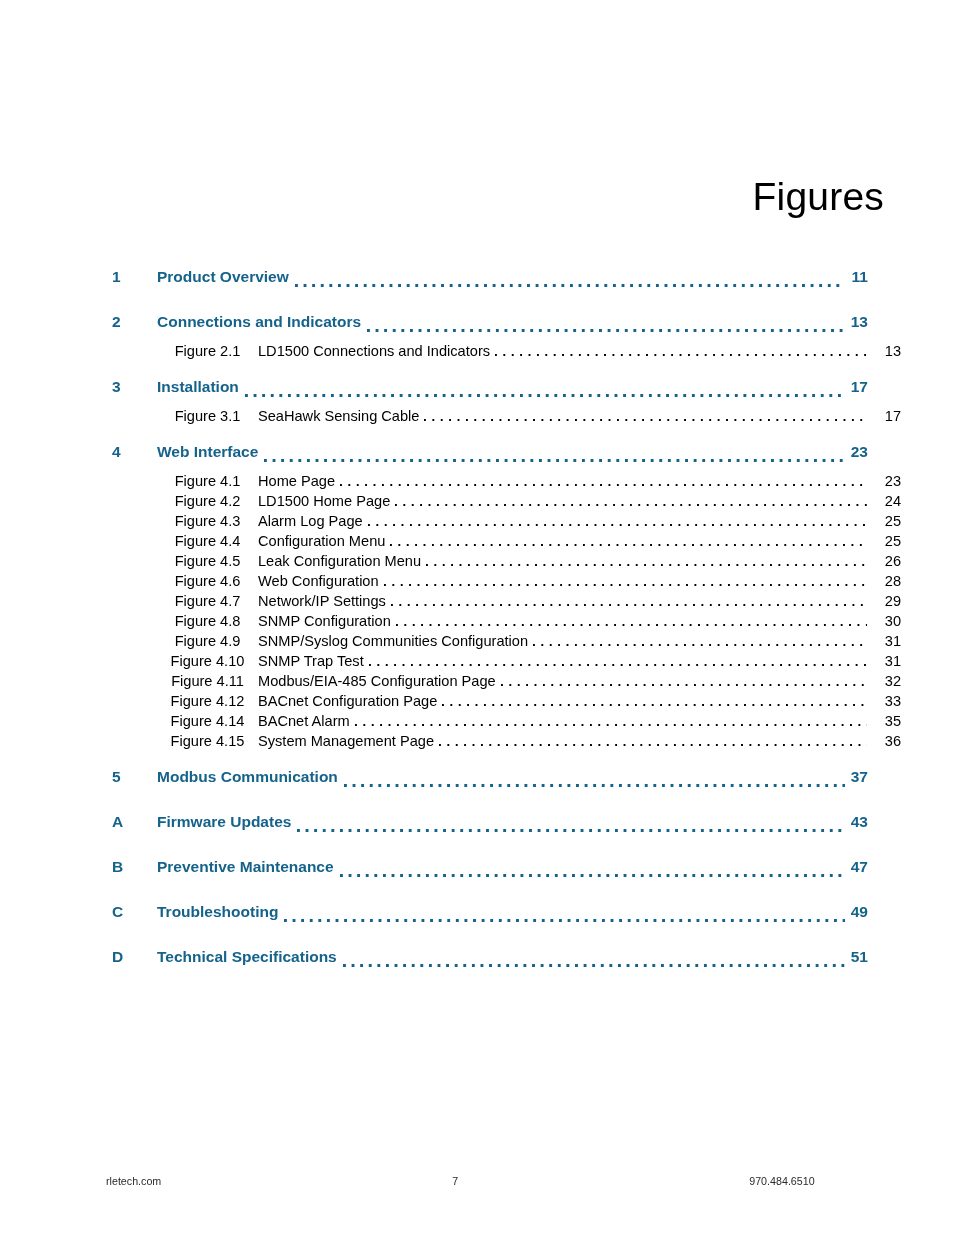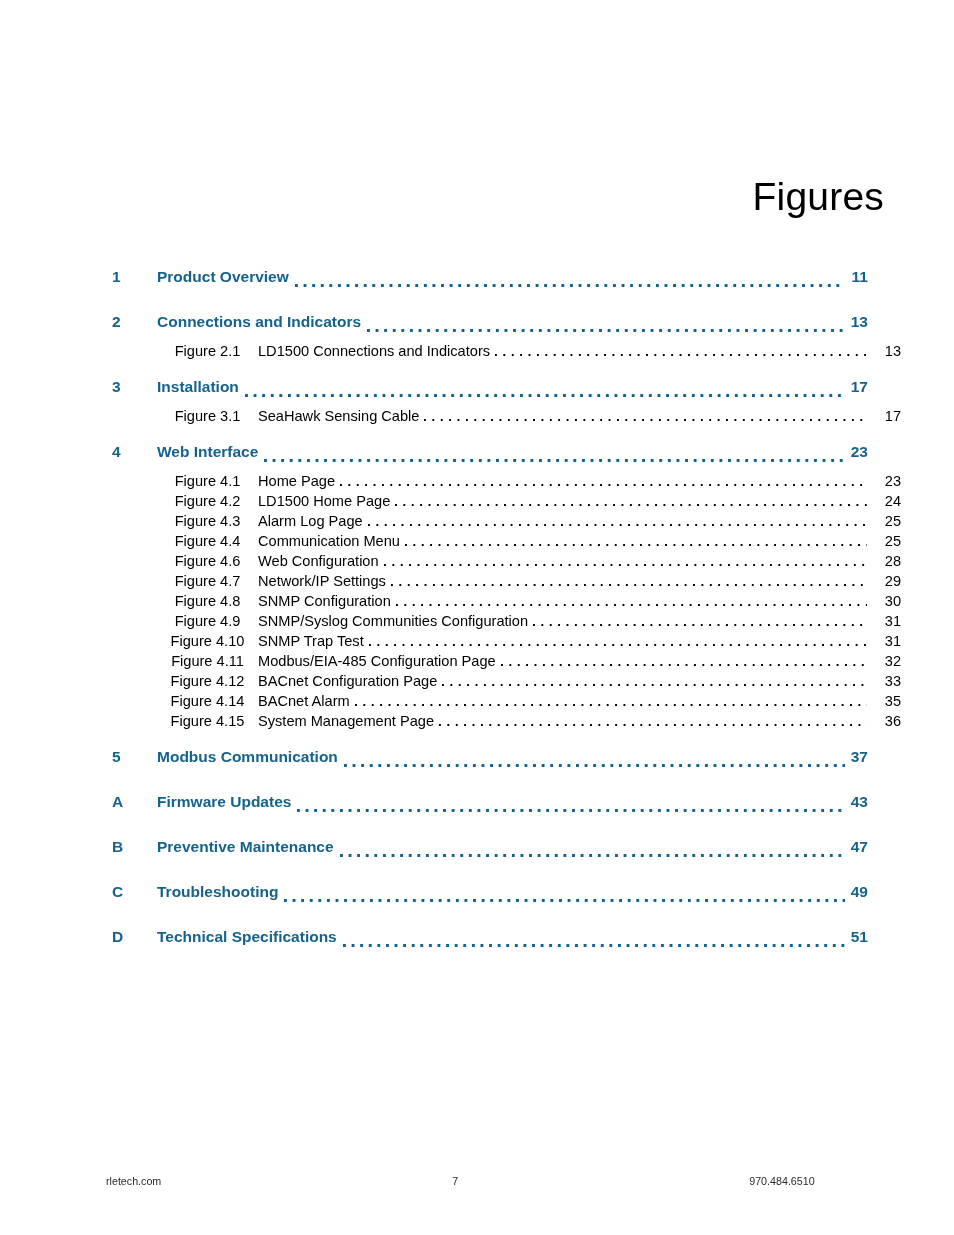--- a/index.html
+++ b/index.html
@@ -212,23 +212,29 @@
       <span class="pageno">24</span>
     </div>
     <div class="row figure">
       <span class="fignum">Figure 4.3</span>
       <span class="title">Alarm Log Page</span>
       <span class="leader"></span>
       <span class="pageno">25</span>
     </div>
     <div class="row figure">
       <span class="fignum">Figure 4.4</span>
-      <span class="title">Communication Menu</span>
+      <span class="title">Configuration Menu</span>
       <span class="leader"></span>
       <span class="pageno">25</span>
+    </div>
+    <div class="row figure">
+      <span class="fignum">Figure 4.5</span>
+      <span class="title">Leak Configuration Menu</span>
+      <span class="leader"></span>
+      <span class="pageno">26</span>
     </div>
     <div class="row figure">
       <span class="fignum">Figure 4.6</span>
       <span class="title">Web Configuration</span>
       <span class="leader"></span>
       <span class="pageno">28</span>
     </div>
     <div class="row figure">
       <span class="fignum">Figure 4.7</span>
       <span class="title">Network/IP Settings</span>

